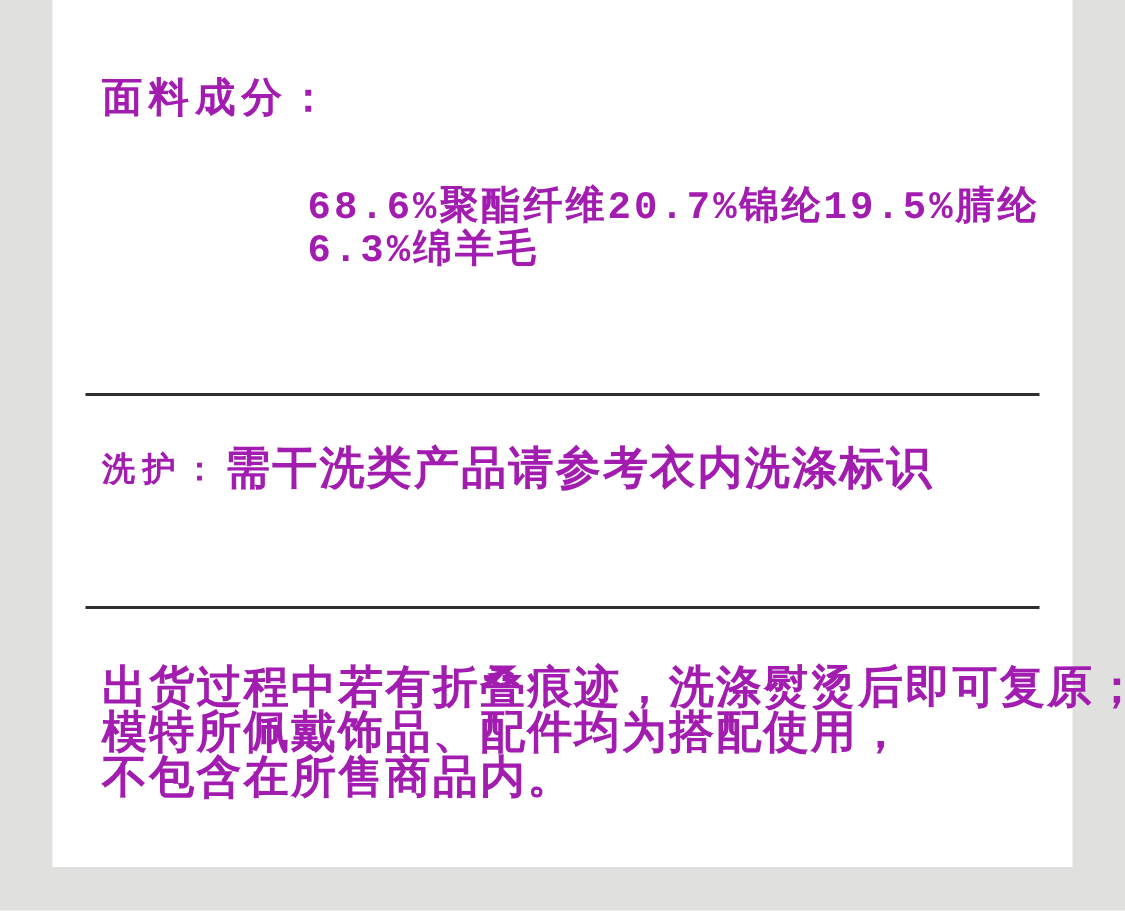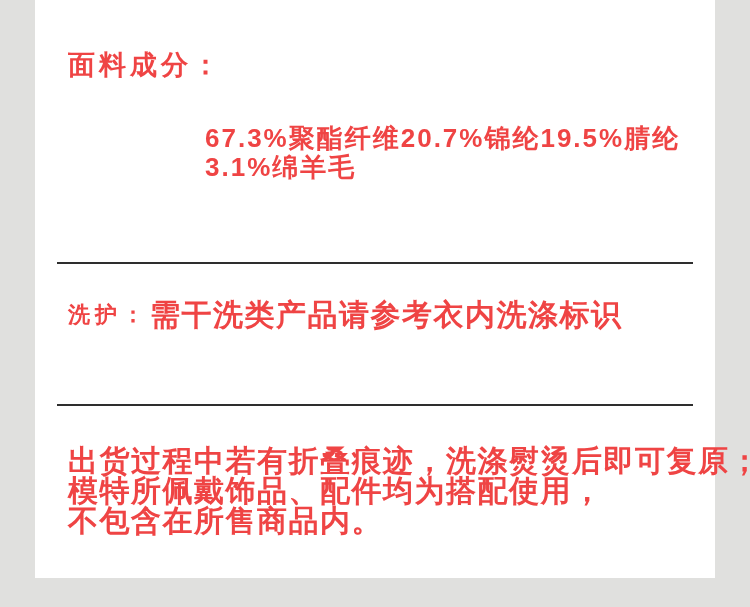--- a/index.html
+++ b/index.html
@@ -17,22 +17,23 @@
   }
   .card {
     position: absolute;
     left: 35px;
     top: 0;
     width: 680px;
     height: 578px;
     background: #ffffff;
   }
   .txt {
-    color: #ef4444;
+    color: #a21caf;
     font-weight: 700;
+    font-family: Liberation Mono, monospace;
   }
   .fabric-title {
     position: absolute;
     left: 33px;
     top: 47px;
     font-size: 27px;
     letter-spacing: 4px;
     white-space: nowrap;
   }
   .fabric-lines {
@@ -78,22 +79,22 @@
 </style>
 </head>
 <body>
 
 <div class="page">
   <div class="card">
 
     <div class="txt fabric-title">面料成分：</div>
 
     <div class="txt fabric-lines">
-      <div>67.3%聚酯纤维20.7%锦纶19.5%腈纶</div>
-      <div>3.1%绵羊毛</div>
+      <div>68.6%聚酯纤维20.7%锦纶19.5%腈纶</div>
+      <div>6.3%绵羊毛</div>
     </div>
 
     <div class="divider divider-1"></div>
 
     <div class="row care-row">
       <div class="txt label">洗护：</div>
       <div class="txt lines">
         <div>需干洗类产品请参考衣内洗涤标识</div>
       </div>
     </div>

